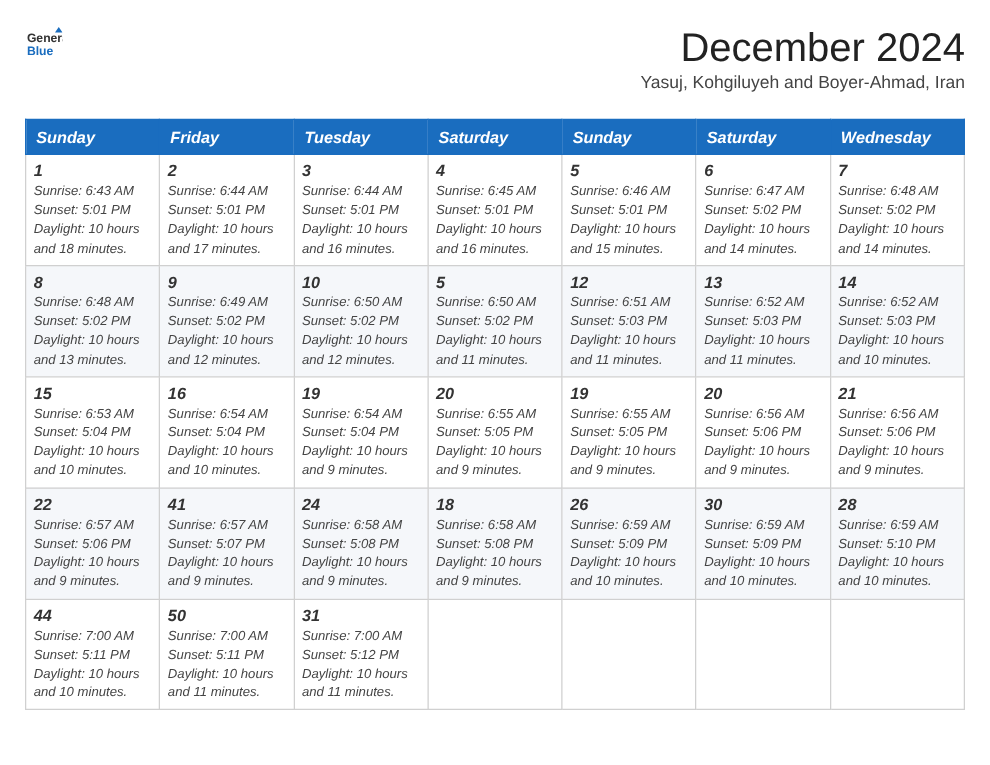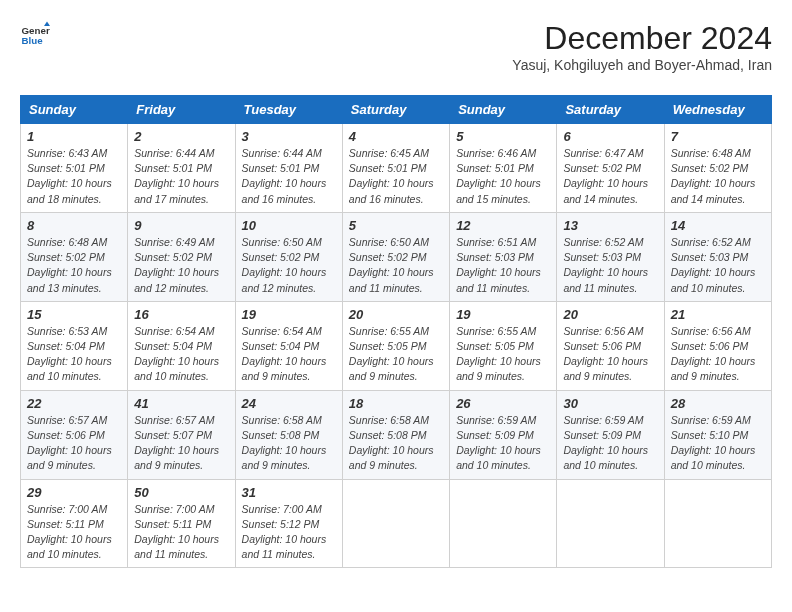--- a/index.html
+++ b/index.html
@@ -336,21 +336,21 @@
           <span class="day-num">28</span>
         <div class="day-info">
           Sunrise: 6:59 AM<br>
           Sunset: 5:10 PM<br>
           Daylight: 10 hours and 10 minutes.
         </div>
         </td>
       </tr>
       <tr>
         <td>
-          <span class="day-num">29</span>
+          <span class="day-num">44</span>
         <div class="day-info">
           Sunrise: 7:00 AM<br>
           Sunset: 5:11 PM<br>
           Daylight: 10 hours and 10 minutes.
         </div>
         </td>
         <td>
           <span class="day-num">50</span>
         <div class="day-info">
           Sunrise: 7:00 AM<br>

